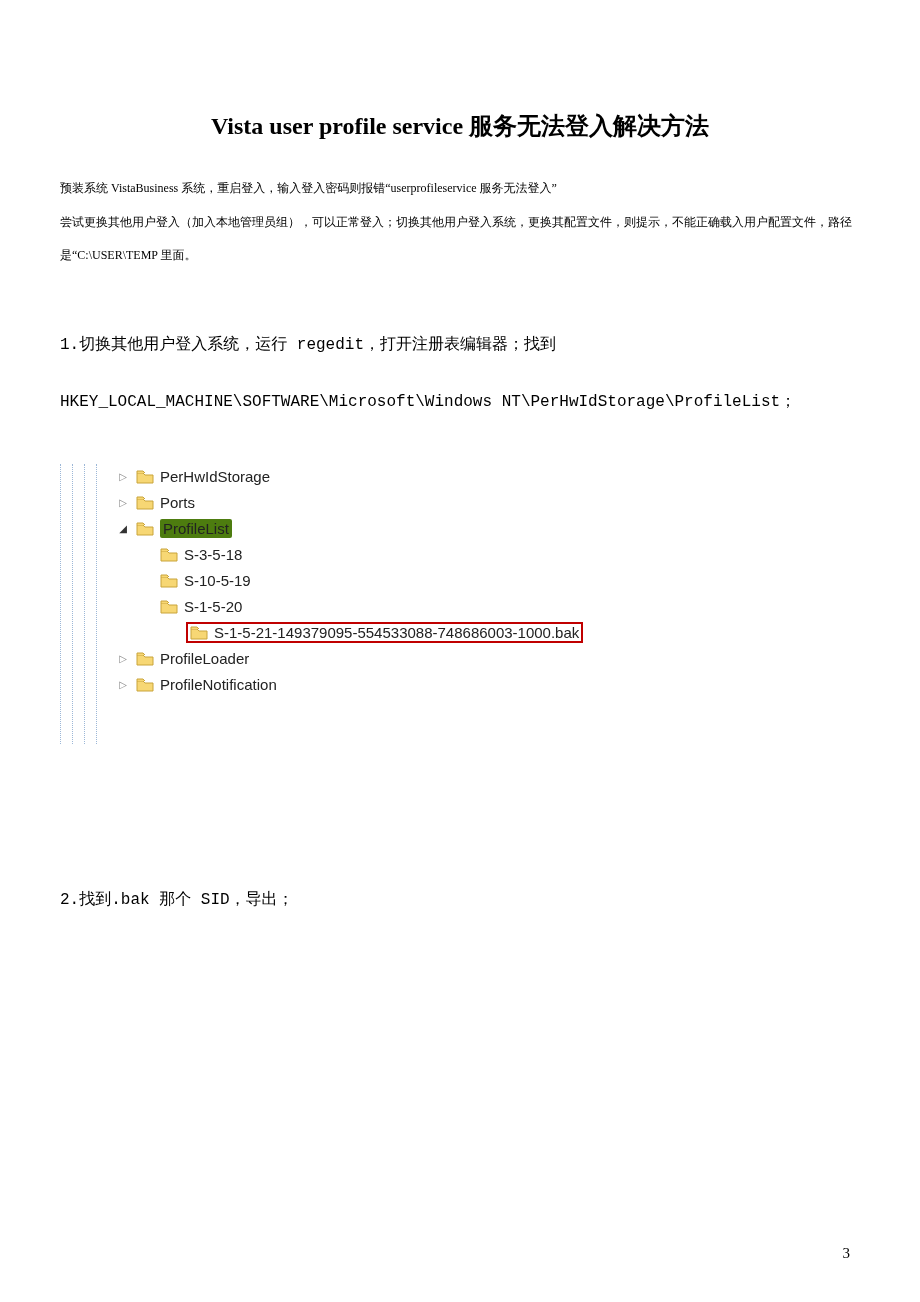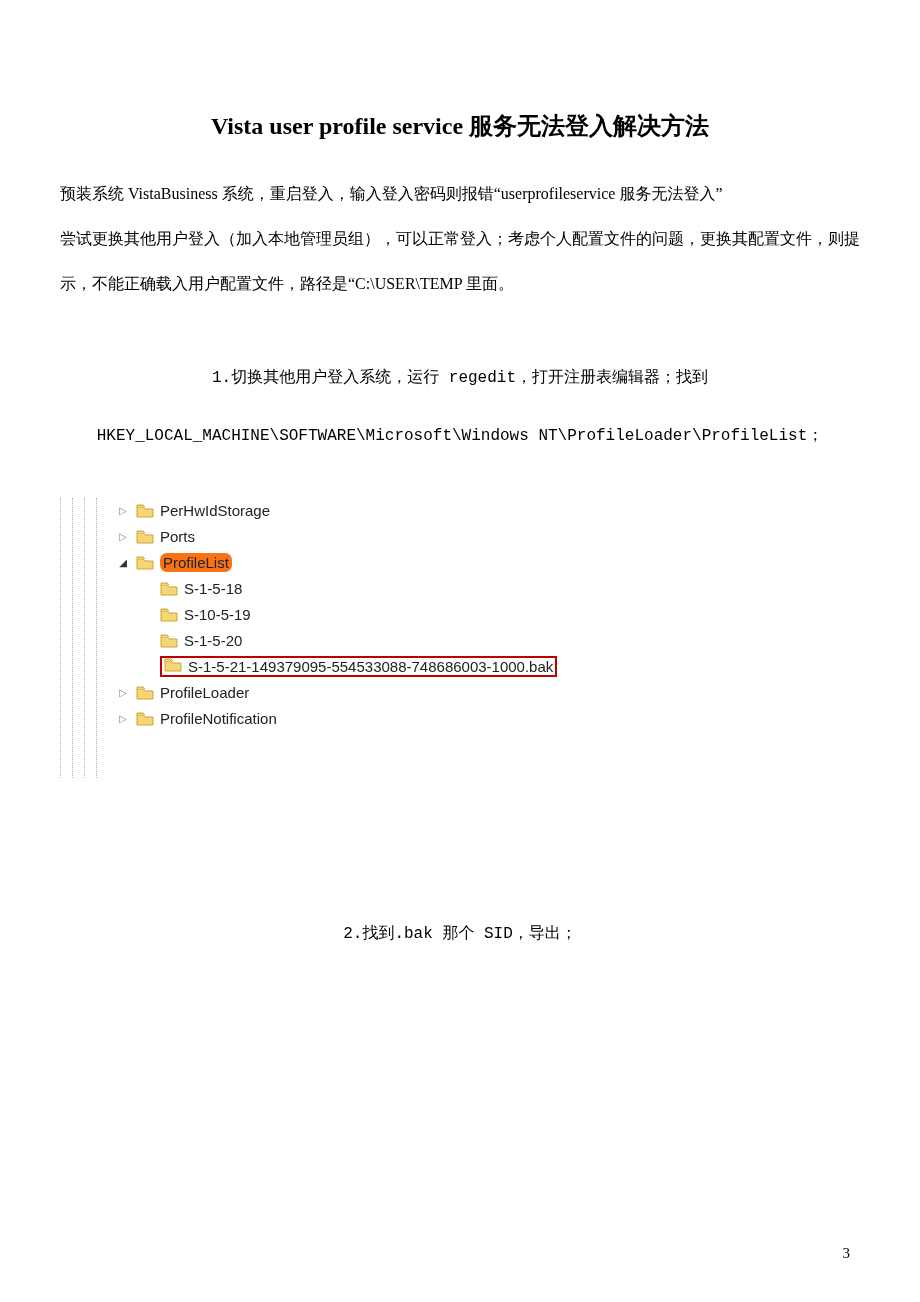--- a/index.html
+++ b/index.html
@@ -18,29 +18,28 @@
     position: relative;
   }
   .title {
     font-family: "SimSun", "宋体", "Times New Roman", serif;
     font-weight: bold;
     font-size: 24px;
     text-align: center;
     margin: 0 0 30px 0;
   }
   .para {
-    font-size: 16px;
+    font-size: 12px;
     line-height: 2.8;
     margin: 0;
   }
   .mono {
     font-family: "SimSun", "Courier New", monospace;
     font-size: 16px;
     line-height: 2.6;
-    text-align: center;
   }
   .gap { height: 36px; }
 
   
   .registry-block {
     margin-top: 40px;
     position: relative;
     width: 720px;
     height: 280px;
   }
@@ -77,30 +76,32 @@
   .folder-icon {
     display: inline-block;
     width: 18px;
     height: 14px;
     margin-right: 6px;
     position: relative;
   }
   .folder-icon svg { display: block; }
 
   .selected-bg {
-    background: #f97316;
+    background: #4d7c0f;
     padding: 1px 3px;
-    border-radius: 7px;
+    border-radius: 2px;
   }
   .highlight-box {
     display: inline-flex;
+    align-items: center;
     border: 2px solid #c00000;
     padding: 0 2px;
     height: 21px;
     box-sizing: border-box;
+    margin-left: 26px;
   }
 
   
   .vline {
     position: absolute;
     top: 0;
     bottom: 0;
     width: 0;
     border-left: 1px dotted #9cb7d7;
   }
@@ -114,26 +115,26 @@
   }
 </style>
 </head>
 <body>
 
 <div class="page">
 
   <h1 class="title">Vista user profile service 服务无法登入解决方法</h1>
 
   <p class="para">预装系统 VistaBusiness 系统，重启登入，输入登入密码则报错“userprofileservice 服务无法登入”</p>
-  <p class="para">尝试更换其他用户登入（加入本地管理员组），可以正常登入；考虑个人配置文件的问题，更换其配置文件，则提示，不能正确载入用户配置文件，路径是“C:\USER\TEMP 里面。</p>
+  <p class="para">尝试更换其他用户登入（加入本地管理员组），可以正常登入；切换其他用户登入系统，更换其配置文件，则提示，不能正确载入用户配置文件，路径是“C:\USER\TEMP 里面。</p>
 
   <div class="gap"></div>
 
   <p class="mono">1.切换其他用户登入系统，运行 regedit，打开注册表编辑器；找到</p>
-  <p class="mono">HKEY_LOCAL_MACHINE\SOFTWARE\Microsoft\Windows NT\ProfileLoader\ProfileList；</p>
+  <p class="mono">HKEY_LOCAL_MACHINE\SOFTWARE\Microsoft\Windows NT\PerHwIdStorage\ProfileList；</p>
 
   <div class="registry-block">
     <div class="vline" style="left:0px;"></div>
     <div class="vline" style="left:12px;"></div>
     <div class="vline" style="left:24px;"></div>
     <div class="vline" style="left:36px;"></div>
 
     <div class="tree">
 
       <div class="row indent1">
@@ -172,21 +173,21 @@
       </div>
 
       <div class="row indent2">
         <span class="noexp"></span>
         <span class="folder-icon">
           <svg viewBox="0 0 18 14">
               <path d="M1 3 L7 3 L9 5 L17 5 L17 13 L1 13 Z" fill="#f7d774" stroke="#c9a43a"></path>
               <path d="M1 3 L1 1 L7 1 L9 3" fill="#f7d774" stroke="#c9a43a"></path>
             </svg>
         </span>
-        <span>S-1-5-18</span>
+        <span>S-3-5-18</span>
       </div>
 
       <div class="row indent2">
         <span class="noexp"></span>
         <span class="folder-icon">
           <svg viewBox="0 0 18 14">
               <path d="M1 3 L7 3 L9 5 L17 5 L17 13 L1 13 Z" fill="#f7d774" stroke="#c9a43a"></path>
               <path d="M1 3 L1 1 L7 1 L9 3" fill="#f7d774" stroke="#c9a43a"></path>
             </svg>
         </span>

